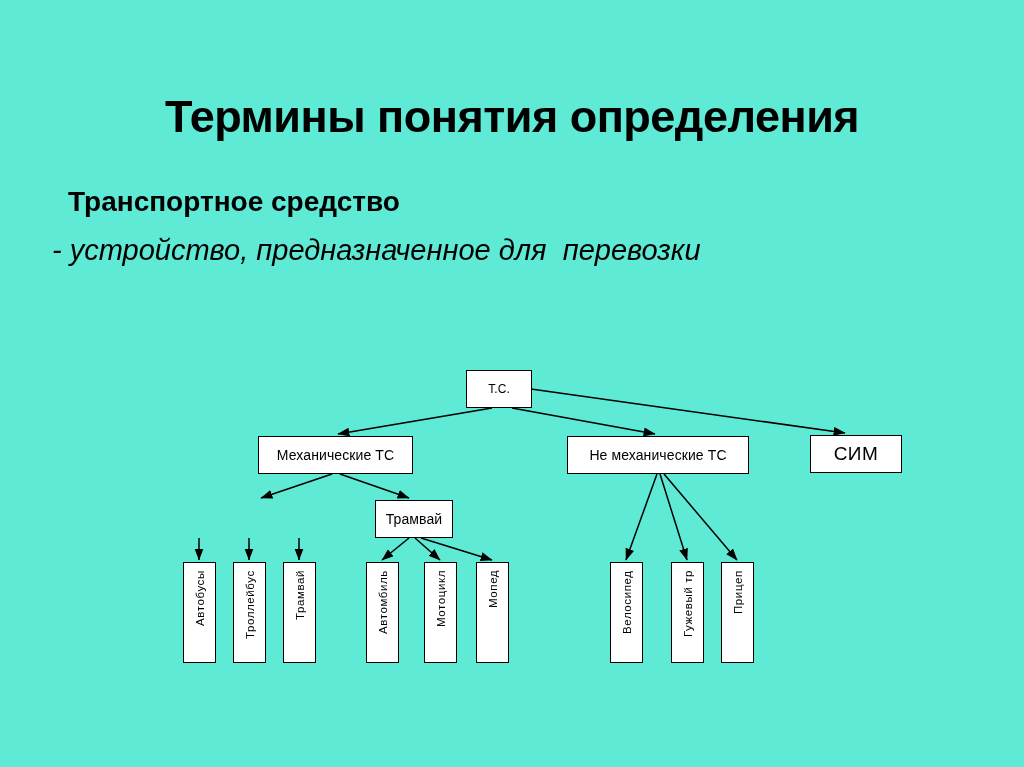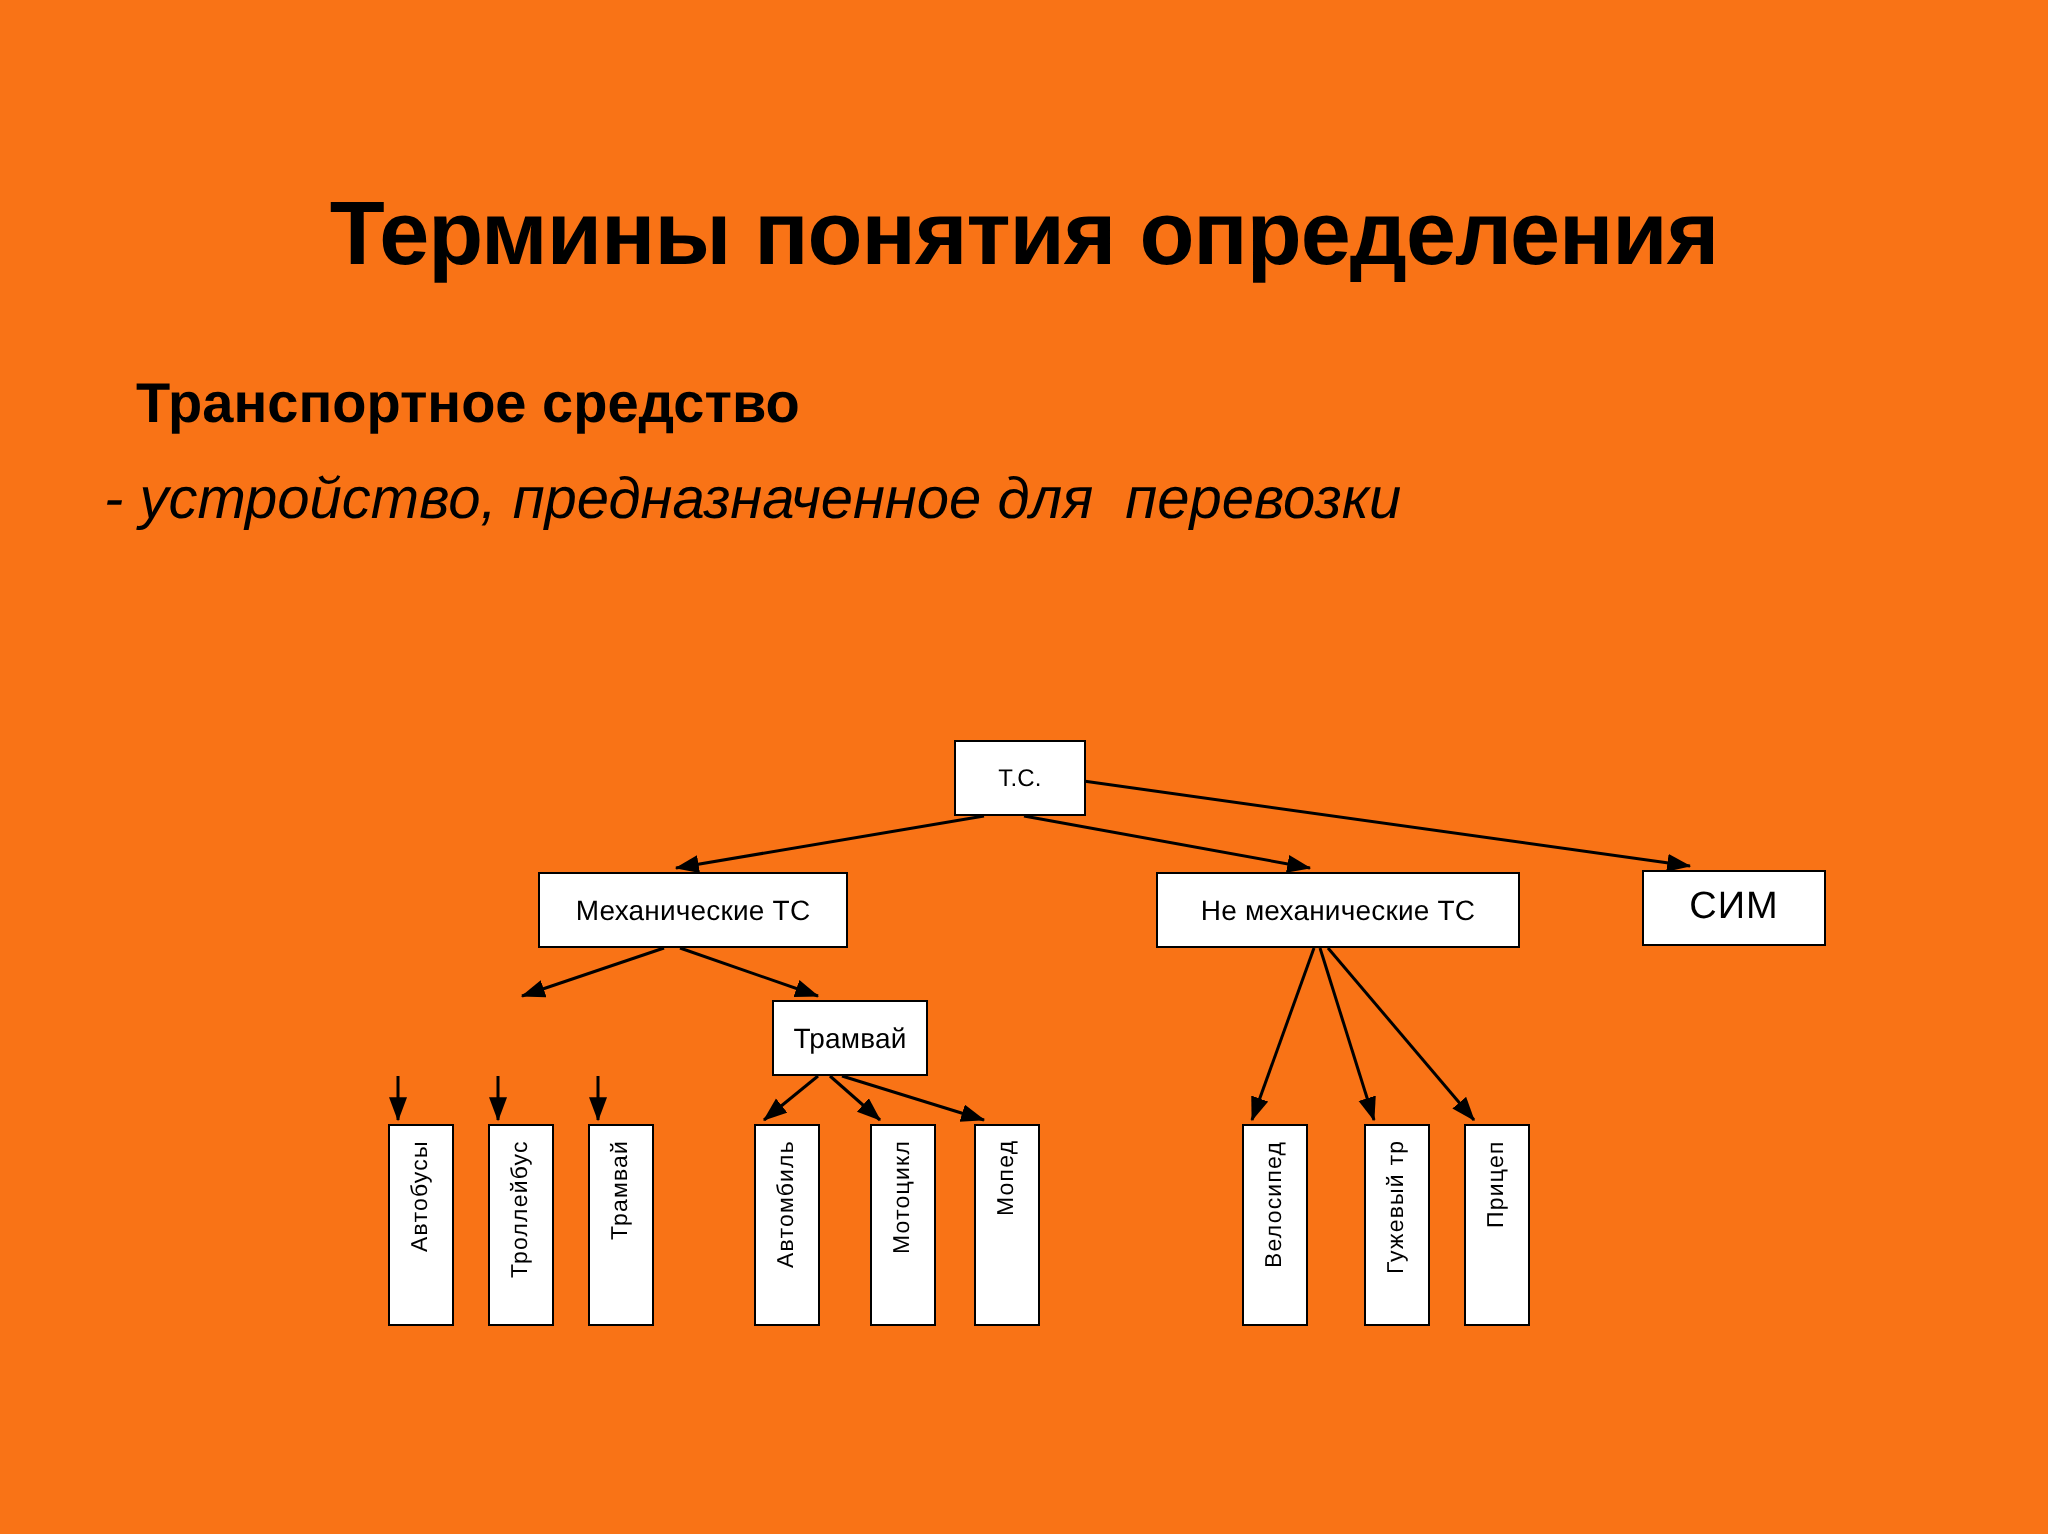--- a/index.html
+++ b/index.html
@@ -13,21 +13,21 @@
     font-family: "Liberation Sans", sans-serif;
     color: #000000;
     position: relative;
     overflow: hidden;
   }
   .slide {
     position: absolute;
     left: 0; top: 0;
     width: 1024px;
     height: 767px;
-    background: #f97316;
+    background: #5eead4;
   }
 
   
   .slide-title {
     position: absolute;
     left: 0;
     top: 62px;
     width: 1024px;
     text-align: center;
     font-size: 45px;
@@ -79,21 +79,20 @@
   .node {
     position: absolute;
     box-sizing: border-box;
     border: 1.4px solid #000000;
     background: #ffffff;
     display: flex;
     align-items: center;
     justify-content: center;
     font-family: "Liberation Sans", sans-serif;
     color: #000;
-    margin-left: 11px;
   }
   .node-h {
     font-size: 14px;
     letter-spacing: 0.1px;
     padding: 0 6px;
     white-space: nowrap;
   }
   .node-root { font-size: 12px; }
   .node-sim  { font-size: 19px; letter-spacing: 0.5px; }
   .node-v {

